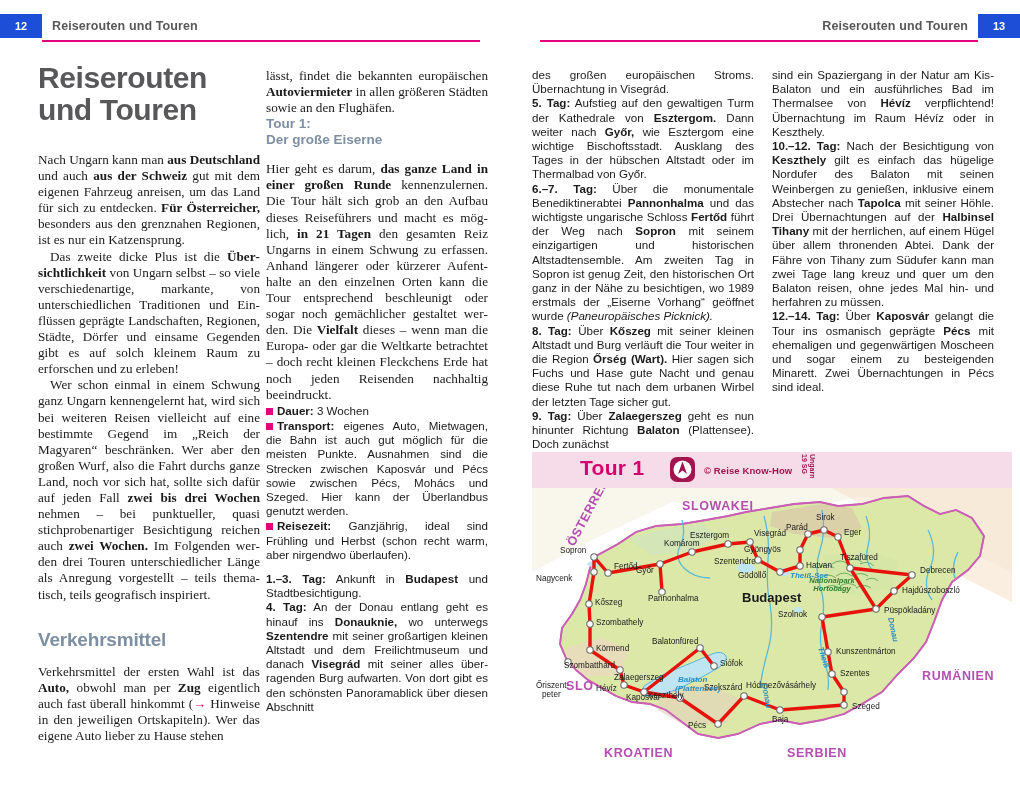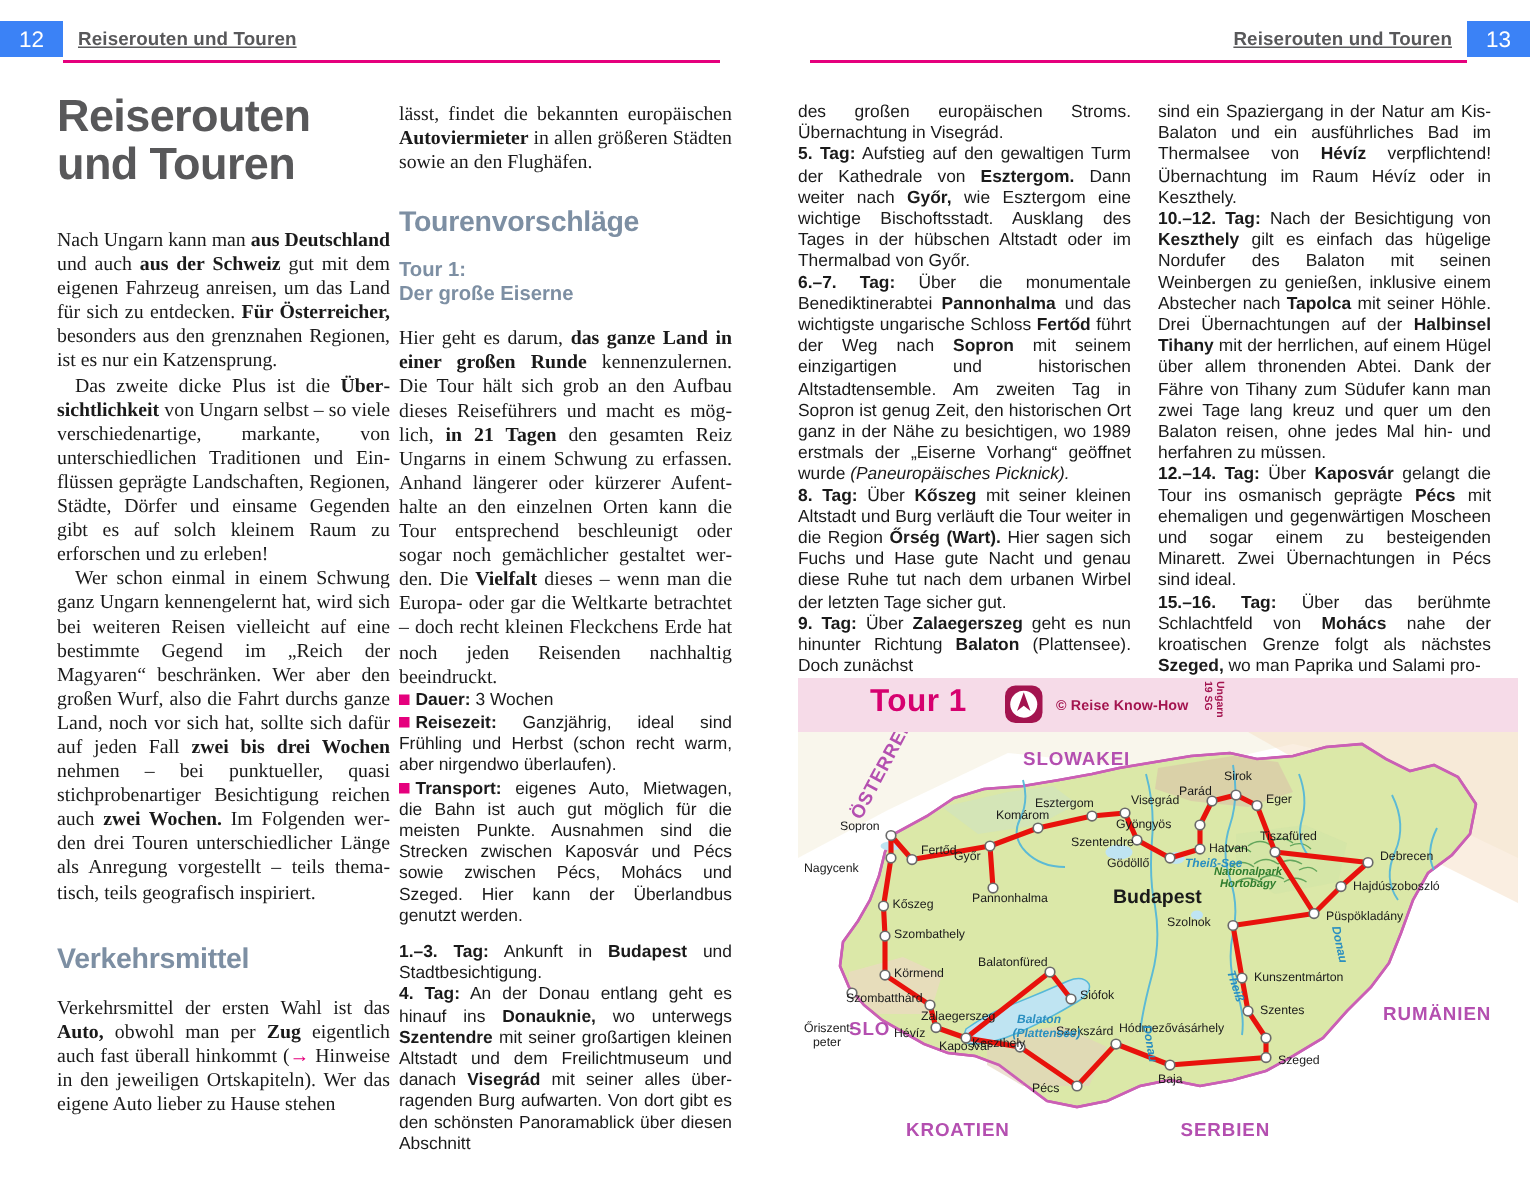--- a/index.html
+++ b/index.html
@@ -11,35 +11,34 @@
     overflow:hidden;
   }
 
   
   .page-head { position:absolute; top:14px; height:24px; }
   .ph-left  { left:0;   width:480px; }
   .ph-right { left:540px; width:480px; }
 
   .folio {
     position:absolute; top:0; width:42px; height:24px;
-    background:#3b82f6; color:#fff;
-    font-family:"Liberation Sans", sans-serif;
-    font-weight:400; font-size:15px;
+    background:#1d4ed8; color:#fff;
+    font-family:"Liberation Sans", sans-serif;
+    font-weight:700; font-size:11px;
     display:flex; align-items:center; justify-content:center;
   }
   .ph-left .folio  { left:0; }
   .ph-right .folio { right:0;text-align:right; }
 
   .runhead {
     position:absolute; top:1px; height:22px;
     font-family:"Liberation Sans", sans-serif;
     font-weight:700; font-size:12.5px; color:#58585a;
     display:flex; align-items:center;
     letter-spacing:.1px;
-    text-decoration:underline;
   }
   .ph-left  .runhead { left:52px;  }
   .ph-right .runhead { right:52px; }
 
   .head-rule {
     position:absolute; left:0; right:0; bottom:-4px;
     height:2px; background:#e5007d;
   }
   .ph-left .head-rule  { left:42px; right:0; }
   .ph-right .head-rule { left:0; right:42px; }
@@ -174,34 +173,33 @@
   <p class="body"><span>Wer schon einmal in einem Schwung ganz Ungarn kennengelernt hat, wird sich bei weiteren Reisen vielleicht auf eine bestimmte Gegend im „Reich der Magyaren“ beschränken. Wer aber den großen Wurf, also die Fahrt durchs gan­ze Land, noch vor sich hat, sollte sich dafür auf jeden Fall </span><b>zwei bis drei Wo­chen</b><span> nehmen – bei punktueller, quasi stichprobenartiger Besichtigung reichen auch </span><b>zwei Wochen.</b><span> Im Folgenden wer­den drei Touren unterschiedlicher Länge als Anregung vorgestellt – teils thema­tisch, teils geografisch inspiriert.</span></p>
 
   <div class="h2 vk">Verkehrsmittel</div>
 
   <p class="body noind"><span>Verkehrsmittel der ersten Wahl ist das </span><b>Auto,</b><span> obwohl man per </span><b>Zug</b><span> eigentlich auch fast überall hinkommt (</span><span class="arrow">→</span><span> Hinwei­se in den jeweiligen Ortskapiteln). Wer das eigene Auto lieber zu Hause stehen</span></p>
 </div>
 
 <div class="col" id="col2">
   <p class="body noind"><span>lässt, findet die bekannten europäischen </span><b>Autoviermieter</b><span> in allen größeren Städ­ten sowie an den Flughäfen.</span></p>
 
-  <div class="h2">Tourenvorschläge</div>
 
   <div class="h3">
     <div>Tour 1:</div>
     <div>Der große Eiserne</div>
   </div>
 
   <p class="body noind"><span>Hier geht es darum, </span><b>das ganze Land in einer großen Runde</b><span> kennenzulernen. Die Tour hält sich grob an den Aufbau dieses Reiseführers und macht es mög­lich, </span><b>in 21 Tagen</b><span> den gesamten Reiz Ungarns in einem Schwung zu erfassen. Anhand längerer oder kürzerer Aufent­halte an den einzelnen Orten kann die Tour entsprechend beschleunigt oder sogar noch gemächlicher gestaltet wer­den. Die </span><b>Vielfalt</b><span> dieses – wenn man die Europa- oder gar die Weltkarte betrach­tet – doch recht kleinen Fleckchens Erde hat noch jeden Reisenden nachhaltig beeindruckt.</span></p>
 
   <div class="sans bullet-line"><span class="sq"></span><b>Dauer:</b><span> 3 Wochen</span></div>
 
+  <div class="sans bullet-line"><span class="sq"></span><b>Transport:</b><span> eigenes Auto, Mietwagen, die Bahn ist auch gut möglich für die meisten Punkte. Ausnah­men sind die Strecken zwischen Kaposvár und Pécs sowie zwischen Pécs, Mohács und Szeged. Hier kann der Überlandbus genutzt werden.</span></div>
+
   <div class="sans bullet-line"><span class="sq"></span><b>Reisezeit:</b><span> Ganzjährig, ideal sind Frühling und Herbst (schon recht warm, aber nirgendwo über­laufen).</span></div>
-
-  <div class="sans bullet-line"><span class="sq"></span><b>Transport:</b><span> eigenes Auto, Mietwagen, die Bahn ist auch gut möglich für die meisten Punkte. Ausnah­men sind die Strecken zwischen Kaposvár und Pécs sowie zwischen Pécs, Mohács und Szeged. Hier kann der Überlandbus genutzt werden.</span></div>
 
   <div class="gap"></div>
 
   <div class="sans daypar"><b>1.–3. Tag:</b><span> Ankunft in </span><b>Budapest</b><span> und Stadtbesich­tigung.</span></div>
 
   <div class="sans daypar"><b>4. Tag:</b><span> An der Donau entlang geht es hinauf ins </span><b>Donauknie,</b><span> wo unterwegs </span><b>Szentendre</b><span> mit seiner großartigen kleinen Altstadt und dem Freilichtmu­seum und danach </span><b>Visegrád</b><span> mit seiner alles über­ragenden Burg aufwarten. Von dort gibt es den schönsten Panoramablick über diesen Abschnitt</span></div>
 </div>
 
 <div class="col sans" id="col3">
   <div><span>des großen europäischen Stroms. Übernachtung in Visegrád.</span></div>
@@ -215,21 +213,20 @@
   <div class="daypar"><b>9. Tag:</b><span> Über </span><b>Zalaegerszeg</b><span> geht es nun hinun­ter Richtung </span><b>Balaton</b><span> (Plattensee). Doch zunächst</span></div>
 </div>
 
 <div class="col sans" id="col4">
   <div><span>sind ein Spaziergang in der Natur am Kis-Balaton und ein ausführliches Bad im Thermalsee von </span><b>Hévíz</b><span> verpflichtend! Übernachtung im Raum Hévíz oder in Keszthely.</span></div>
 
   <div class="daypar"><b>10.–12. Tag:</b><span> Nach der Besichtigung von </span><b>Keszthely</b><span> gilt es einfach das hügelige Nordufer des Balaton mit seinen Weinbergen zu genießen, inklusive ei­nem Abstecher nach </span><b>Tapolca</b><span> mit seiner Höhle. Drei Übernachtungen auf der </span><b>Halbinsel Tihany</b><span> mit der herrlichen, auf einem Hügel über allem thronenden Abtei. Dank der Fähre von Tihany zum Südufer kann man zwei Tage lang kreuz und quer um den Balaton reisen, ohne jedes Mal hin- und herfahren zu müs­sen.</span></div>
 
   <div class="daypar"><b>12.–14. Tag:</b><span> Über </span><b>Kaposvár</b><span> gelangt die Tour ins osmanisch geprägte </span><b>Pécs</b><span> mit ehemaligen und ge­genwärtigen Moscheen und sogar einem zu bestei­genden Minarett. Zwei Übernachtungen in Pécs sind ideal.</span></div>
 
-  <div class="daypar"><b>15.–16. Tag:</b><span> Über das berühmte Schlachtfeld von </span><b>Mohács</b><span> nahe der kroatischen Grenze folgt als nächstes </span><b>Szeged,</b><span> wo man Paprika und Salami pro-</span></div>
 </div>
 
 <div id="map">
   <div class="map-band"></div>
   <div class="map-title">Tour 1</div>
   <div class="logo-mark">
     <svg width="25" height="25" viewBox="0 0 25 25">
       <circle cx="12.5" cy="12.5" r="9" fill="#ffffff"></circle>
       <path d="M12.5 4.5 L17 17 L12.5 13.5 L8 17 Z" fill="#a3144f"></path>
     </svg>

